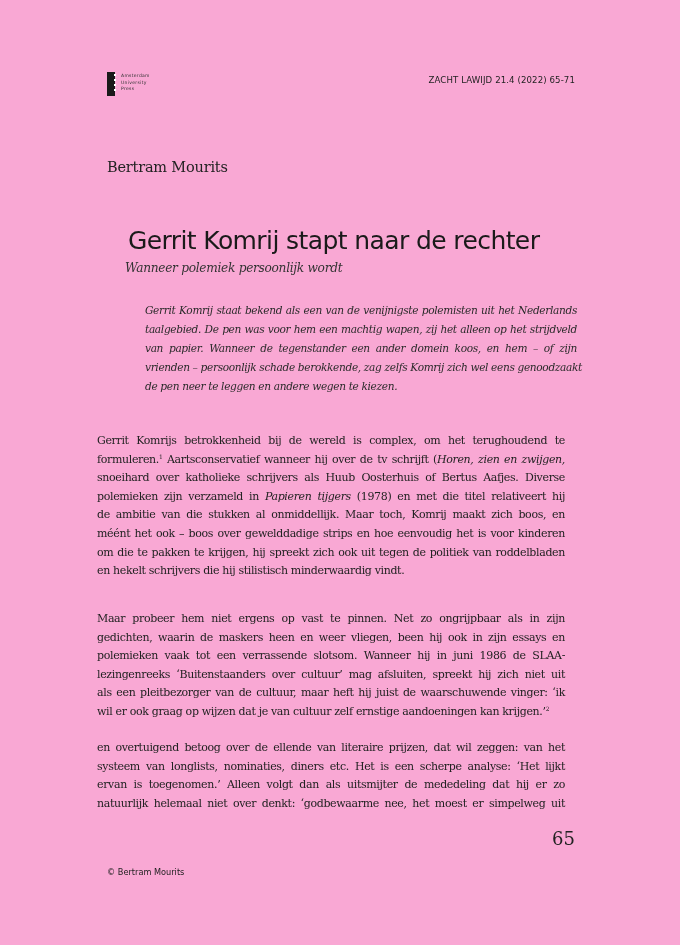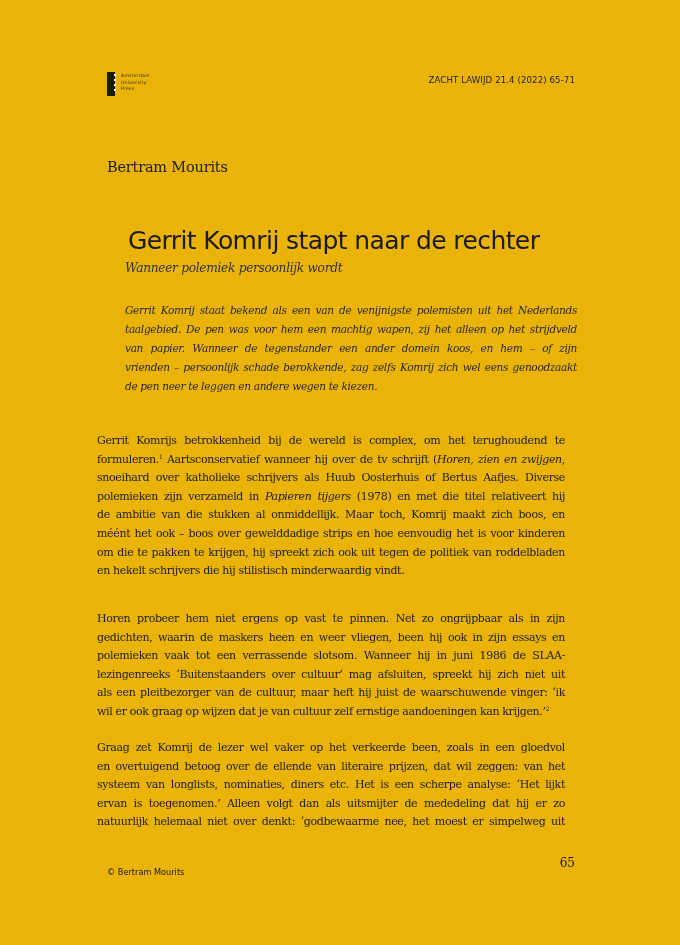--- a/index.html
+++ b/index.html
@@ -1,49 +1,49 @@
 <!DOCTYPE html>
 <html><head>
   <meta charset="utf-8">
   <style>
     html, body { margin: 0; padding: 0; background: #ffffff; }
     body { width: 680px; height: 945px; position: relative; overflow: hidden; color: #1f1f1f; }
-    .page { position: absolute; left: 0; top: 0; width: 680px; height: 945px; background: #eab308; }
+    .page { position: absolute; left: 0; top: 0; width: 680px; height: 945px; background: #f9a8d4; }
 
     .logo { position: absolute; left: 107px; top: 72px; display: flex; align-items: flex-start; }
     .logo-bar { width: 8px; height: 24px; background: #1a1a1a; position: relative; }
     .logo-bar::after {
       content: ""; position: absolute; right: -1px; top: 2px; width: 2px; height: 20px;
       background: repeating-linear-gradient(to bottom, #fff 0 2px, transparent 2px 5px);
     }
     .logo-text { margin-left: 6px; font-family: "DejaVu Sans", sans-serif; font-size: 4.5px; line-height: 6.5px; color: #333; letter-spacing: 0.3px; margin-top: 1px; }
 
     .journal-ref { position: absolute; right: 105px; top: 75px; font-family: "DejaVu Sans", sans-serif; font-size: 8.6px; color: #222; letter-spacing: 0.1px; }
 
     .author { position: absolute; left: 107px; top: 159px; font-family: "DejaVu Serif", serif; font-size: 14.5px; color: #222; letter-spacing: -0.2px; }
 
     .title { position: absolute; left: 125px; top: 223px; font-family: "DejaVu Sans", sans-serif; font-size: 25px; font-weight: normal; color: #1a1a1a; letter-spacing: -0.6px; margin: 3px; }
 
     .subtitle { position: absolute; left: 125px; top: 261px; font-family: "DejaVu Serif", serif; font-style: italic; font-size: 12.2px; color: #333; letter-spacing: -0.3px; }
 
     .abstract { position: absolute; left: 125px; top: 301px; width: 452px; font-family: "DejaVu Serif", serif; font-style: italic; font-size: 10.6px; line-height: 19.1px; color: #2a2a2a; letter-spacing: -0.35px; text-align: justify; }
-    .abstract .ln { display: block; white-space: nowrap; text-align-last: justify; }
+    .abstract .ln { display: block; white-space: nowrap; text-align-last: justify; margin-left: 20px; }
     .abstract .ln.last { text-align-last: left; }
 
     .body { position: absolute; left: 97px; width: 468px; font-family: "DejaVu Serif", serif; font-size: 11px; line-height: 18.6px; color: #222; letter-spacing: -0.35px; }
     .body .ln { display: block; white-space: nowrap; text-align: justify; text-align-last: justify; }
     .body .ln.last { text-align-last: left; }
     .p1 { top: 432px; }
     .p2 { top: 610px; }
     .p3 { top: 739px; }
     em { font-style: italic; }
     sup { font-size: 6px; vertical-align: 4px; line-height: 0; }
 
     .footer-left { position: absolute; left: 107px; top: 867px; font-family: "DejaVu Sans", sans-serif; font-size: 8.2px; color: #222; text-align: right; }
-    .page-number { position: absolute; right: 105px; top: 856px; font-family: "DejaVu Serif", serif; font-size: 12px; color: #222; }
+    .page-number { position: absolute; right: 105px; top: 828px; font-family: "DejaVu Serif", serif; font-size: 18px; color: #222; }
   </style>
 </head>
 <body>
 
 <div class="page">
 
   <div class="logo">
     <div class="logo-bar"></div>
     <div class="logo-text">
       <div>Amsterdam</div>
@@ -72,29 +72,28 @@
       <span class="ln">Gerrit Komrijs betrokkenheid bij de wereld is complex, om het terughoudend te</span>
       <span class="ln">formuleren.<sup>1</sup> Aartsconservatief wanneer hij over de tv schrijft (<em>Horen, zien en zwijgen,</em></span>
       <span class="ln">snoeihard over katholieke schrijvers als Huub Oosterhuis of Bertus Aafjes. Diverse</span>
       <span class="ln">polemieken zijn verzameld in <em>Papieren tijgers</em> (1978) en met die titel relativeert hij</span>
       <span class="ln">de ambitie van die stukken al onmiddellijk. Maar toch, Komrij maakt zich boos, en</span>
       <span class="ln">méént het ook – boos over gewelddadige strips en hoe eenvoudig het is voor kinderen</span>
       <span class="ln">om die te pakken te krijgen, hij spreekt zich ook uit tegen de politiek van roddelbladen</span>
       <span class="ln last">en hekelt schrijvers die hij stilistisch minderwaardig vindt.</span>
     </div>
   <div class="body p2">
-      <span class="ln">Horen probeer hem niet ergens op vast te pinnen. Net zo ongrijpbaar als in zijn</span>
+      <span class="ln">Maar probeer hem niet ergens op vast te pinnen. Net zo ongrijpbaar als in zijn</span>
       <span class="ln">gedichten, waarin de maskers heen en weer vliegen, been hij ook in zijn essays en</span>
       <span class="ln">polemieken vaak tot een verrassende slotsom. Wanneer hij in juni 1986 de SLAA-</span>
       <span class="ln">lezingenreeks ‘Buitenstaanders over cultuur’ mag afsluiten, spreekt hij zich niet uit</span>
       <span class="ln">als een pleitbezorger van de cultuur, maar heft hij juist de waarschuwende vinger: ‘ik</span>
       <span class="ln last">wil er ook graag op wijzen dat je van cultuur zelf ernstige aandoeningen kan krijgen.’<sup>2</sup></span>
     </div>
   <div class="body p3">
-      <span class="ln">Graag zet Komrij de lezer wel vaker op het verkeerde been, zoals in een gloedvol</span>
       <span class="ln">en overtuigend betoog over de ellende van literaire prijzen, dat wil zeggen: van het</span>
       <span class="ln">systeem van longlists, nominaties, diners etc. Het is een scherpe analyse: ‘Het lijkt</span>
       <span class="ln">ervan is toegenomen.’ Alleen volgt dan als uitsmijter de mededeling dat hij er zo</span>
       <span class="ln">natuurlijk helemaal niet over denkt: ‘godbewaarme nee, het moest er simpelweg uit</span>
     </div>
 
   <div class="footer-left">© Bertram Mourits</div>
   <div class="page-number">65</div>
 </div>
 

